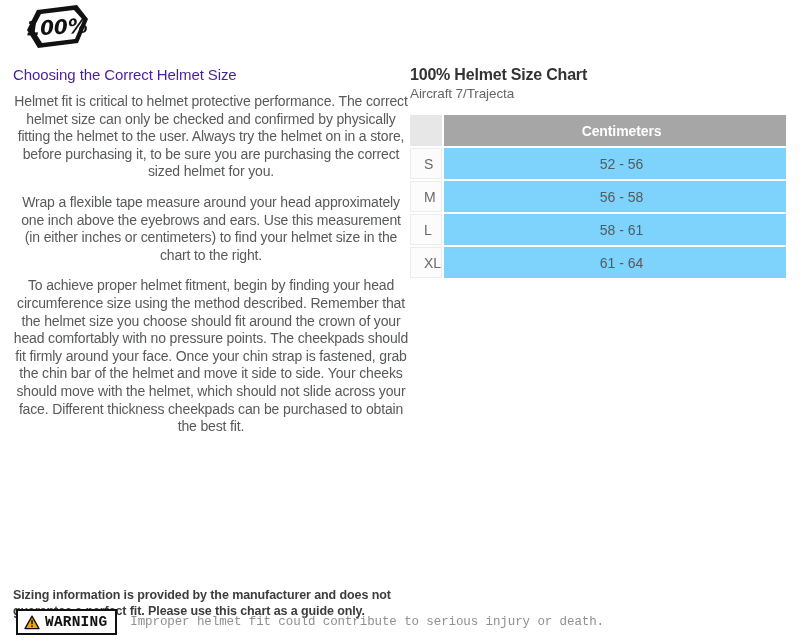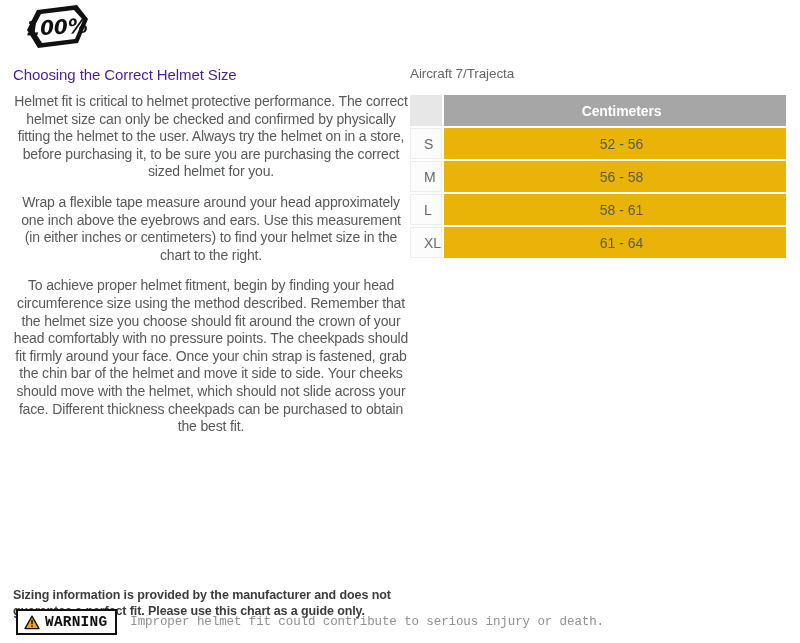--- a/index.html
+++ b/index.html
@@ -76,21 +76,21 @@
   th.corner-cell { background: #e7e7e7; width: 26px; }
   th.cm-header {
     background: #a6a6a6; color: #ffffff; font-weight: 700;
     text-align: center; letter-spacing: -0.1px;
   }
   td.size-cell {
     background: #fcfcfc; color: #6a6a6a; text-align: left;
     padding-left: 6px; border: 1px solid #ececec;
   }
   td.value-cell {
-    background: #eab308; color: #595959; text-align: center;
+    background: #7dd3fc; color: #595959; text-align: center;
   }
 </style>
 </head>
 <body>
 
 <div class="logo">
   <svg width="63" height="45" viewBox="0 0 63 45">
     <polygon points="11,6 51,1 62,15 52,39 12,44 1,26" fill="#111111"></polygon>
     <polygon points="15,10 48,6 57,16 49,35 16,39 7,25" fill="#ffffff"></polygon>
     <text x="31" y="30" text-anchor="middle" font-family="'DejaVu Sans', sans-serif" font-weight="bold" font-style="italic" font-size="20" fill="#111111" transform="rotate(-3 31 23)">100%</text>
@@ -122,20 +122,21 @@
       <path d="M8 1.2 L15 13.6 H1 Z" fill="#f5a800" stroke="#111111" stroke-width="1.4" stroke-linejoin="round"></path>
       <rect x="7.25" y="4.8" width="1.5" height="4.4" fill="#111111"></rect>
       <rect x="7.25" y="10.4" width="1.5" height="1.6" fill="#111111"></rect>
     </svg>
     <span class="warning-word">WARNING</span>
   </div>
   <span class="warning-text">Improper helmet fit could contribute to serious injury or death.</span>
 </div>
 
 <div class="right-col">
+  <h3 class="chart-title">100% Helmet Size Chart</h3>
   <div class="chart-subtitle">Aircraft 7/Trajecta</div>
 
   <table class="size-chart">
     <thead>
       <tr>
         <th class="corner-cell"></th>
         <th class="cm-header">Centimeters</th>
       </tr>
     </thead>
     <tbody>

